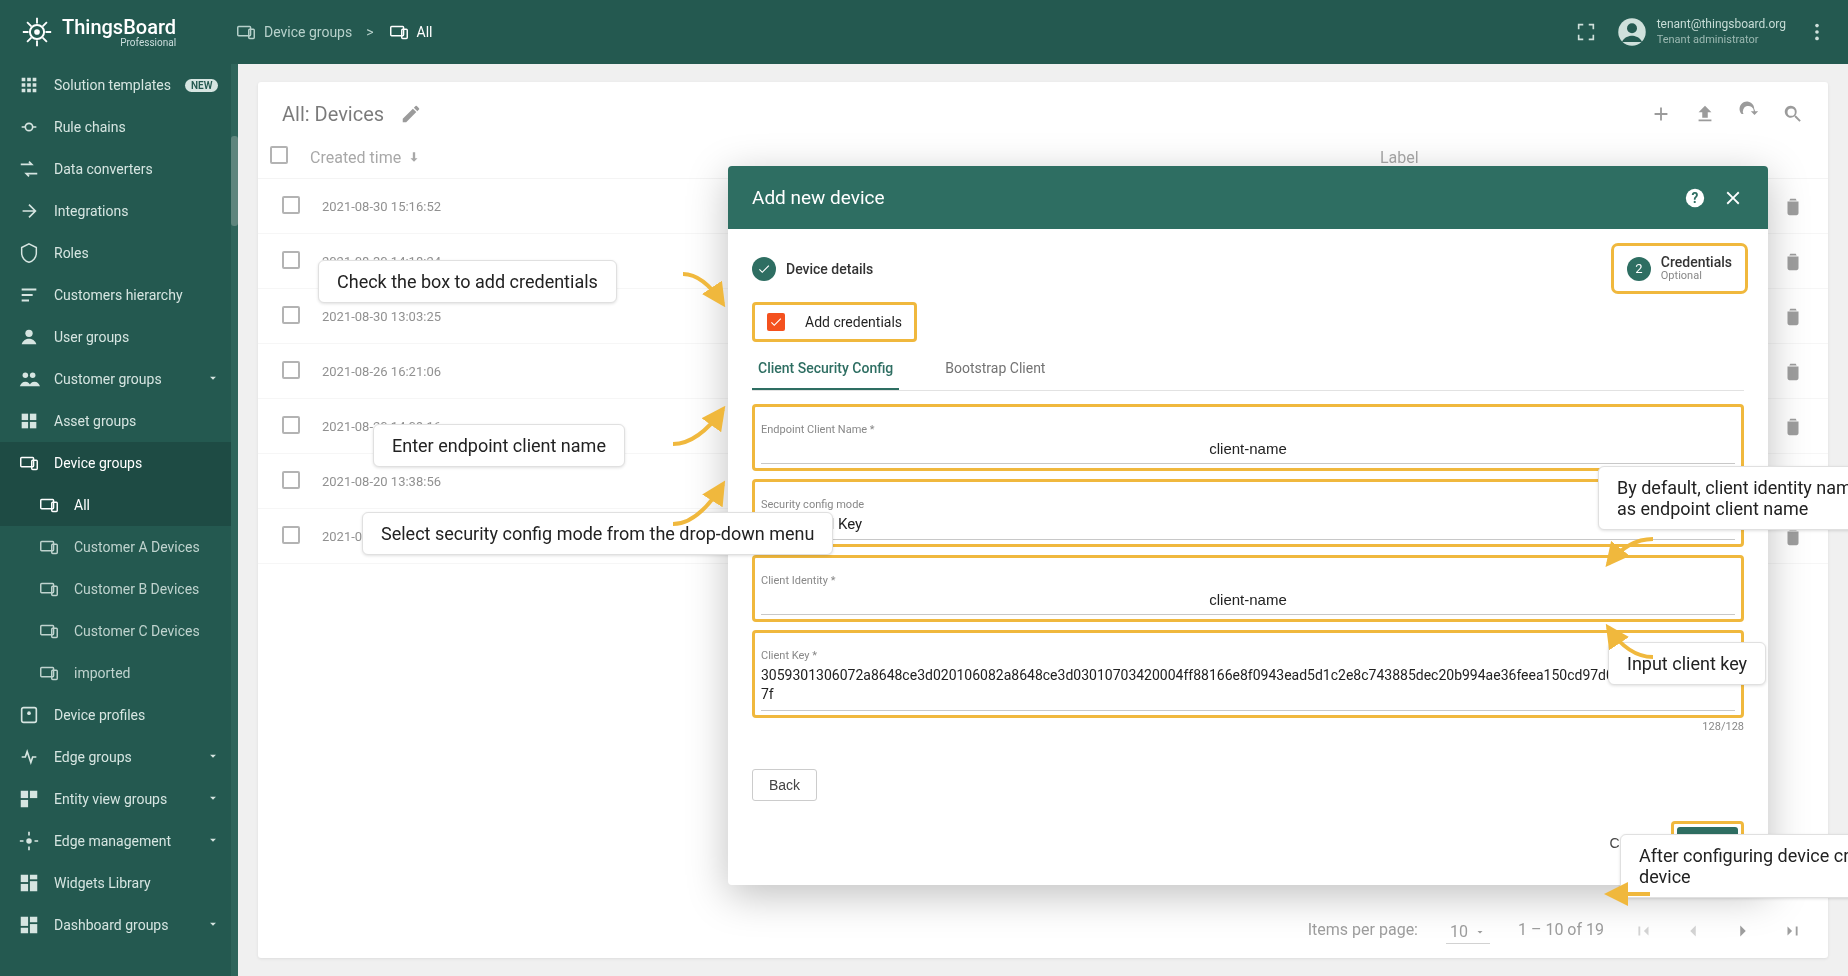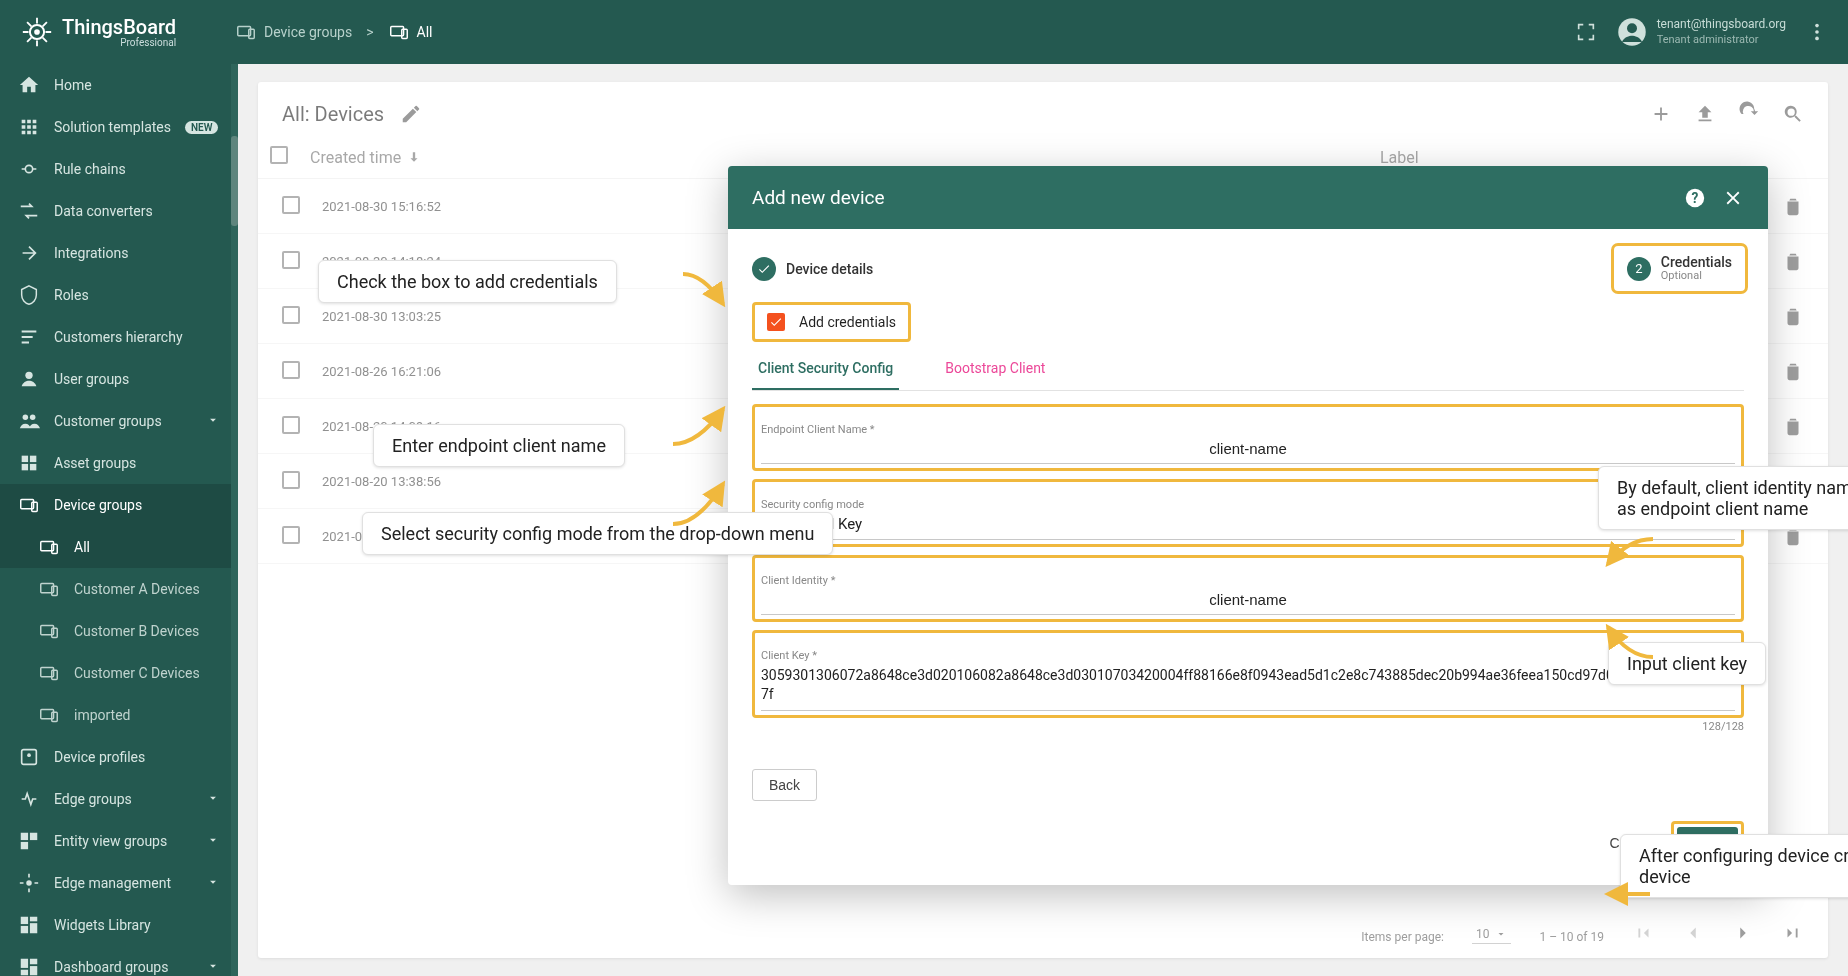--- a/index.html
+++ b/index.html
@@ -33,44 +33,44 @@
 .card-head { padding:20px 24px 10px; display:flex; align-items:center; }
 .card-title { font-size:20px; color:rgba(0,0,0,0.8); }
 .card-head-actions { margin-left:auto; display:flex; gap:22px; color:#5a5a5a; }
 .table-head { display:flex; align-items:center; padding:10px 12px; border-bottom:1px solid #eee; color:#7a7a7a; font-size:16px; }
 .col-check { width:40px; }
 .col-time { width:200px; display:flex; align-items:center; gap:6px; }
 .col-label { margin-left: 870px; }
 .row { display:flex; align-items:center; padding:16px 24px; border-bottom:1px solid #f2f2f2; color:#555; font-size:13px; }
 .row-actions { margin-left:auto; display:flex; gap:22px; color:#6a6a6a; }
 .checkbox { width:18px; height:18px; border:2px solid #8a8a8a; border-radius:2px; display:inline-block; }
-.pagination { margin-top:auto; padding:14px 24px; display:flex; justify-content:flex-end; align-items:flex-end; gap:28px; color:#6a6a6a; font-size:12px; }
+.pagination { margin-top:auto; padding:14px 24px; display:flex; justify-content:flex-end; align-items:flex-start; gap:28px; color:#6a6a6a; font-size:16px; }
 .page-select { display:flex; align-items:center; gap:6px; border-bottom:1px solid #bbb; padding:2px 4px; }
 
 .modal-backdrop { position:absolute; inset:0; background:rgba(255,255,255,0.35); }
 .modal { position:absolute; left:490px; top:102px; width:1040px; background:#fff; border-radius:4px; box-shadow:0 10px 40px rgba(0,0,0,0.25); }
 .modal-head { background:#2e6e62; color:#fff; padding:20px 24px; display:flex; align-items:center; border-radius:4px 4px 0 0; }
 .modal-title { font-size:19px; }
 .modal-head-icons { margin-left:auto; display:flex; gap:16px; }
 .stepper { display:flex; align-items:center; padding:18px 24px 4px; gap: 8px; }
 .step { display:flex; align-items:center; gap:10px; }
 .step-badge { width:24px; height:24px; border-radius:50%; background:#2e6e62; color:#fff; display:flex; align-items:center; justify-content:center; font-size:13px; }
 .step-texts { display:flex; flex-direction:column; line-height:1.1; }
 .step-label { font-size:14px; color:#333; font-weight:500; }
 .step-sub { font-size:11px; color:#888; }
 .step-spacer { flex:1; }
 
 .highlight { outline:3px solid #f0b83d; outline-offset:1px; border-radius:3px; }
 .highlight-box { border:3px solid #f0b83d; border-radius:4px; padding:4px 6px; }
 
 .modal-body { padding: 0 24px 12px; }
-.cred-checkbox-wrap { display:flex; align-items:center; gap:14px; padding: 10px 6px 12px; }
+.cred-checkbox-wrap { display:flex; align-items:center; gap:20px; padding: 10px 6px 12px; }
 .cred-checkbox { width:18px; height:18px; border-radius:2px; background:#f4511e; display:flex; align-items:center; justify-content:center; color:#fff; }
 .tabs { display:flex; gap:40px; border-bottom:1px solid #e2e2e2; margin-top:6px; }
-.tab { padding:12px 6px; font-size:14px; color:#ec4899; cursor:pointer; }
+.tab { padding:12px 6px; font-size:14px; color:#737373; cursor:pointer; }
 .tab.active { color:#2e6e62; border-bottom:2px solid #2e6e62; font-weight:500; }
 
 .field { padding-top:12px; }
 .field-label { font-size:11px; color:#888; }
 .field-input-line { border:none; border-bottom:1px solid #c8c8c8; width:100%; padding:4px 0 6px; font-size:15px; color:#222; background:transparent; outline:none;text-align:center; }
 .select-row { display:flex; align-items:center; }
 .select-row .chev-d { margin-left:auto; color:#6a6a6a; }
 .field-multiline { font-size:14px; color:#222; line-height:1.35; padding:4px 0 6px; border-bottom:1px solid #c8c8c8; word-break:break-all; }
 .char-count { text-align:right; font-size:11px; color:#888; margin-top:2px; }
 
@@ -144,26 +144,20 @@
     </span>
   </div>
 </div>
 
 <div class="layout">
 
 <div class="sidebar">
   <div id="sidebar-items">
         <div class="side-item">
           <svg class="mi" viewBox="0 0 24 24" fill="currentColor">
-            <path d="M10 20v-6h4v6h5v-8h3L12 3 2 12h3v8z"></path>
-          </svg>
-          <span>Home</span>
-        </div>
-        <div class="side-item">
-          <svg class="mi" viewBox="0 0 24 24" fill="currentColor">
             <path d="M4 4h4v4H4zM10 4h4v4h-4zM16 4h4v4h-4zM4 10h4v4H4zM10 10h4v4h-4zM16 10h4v4h-4zM4 16h4v4H4zM10 16h4v4h-4zM16 16h4v4h-4z"></path>
           </svg>
           <span>Solution templates</span>
           <span class="badge-new">NEW</span>
         </div>
         <div class="side-item">
           <svg class="mi" viewBox="0 0 24 24" fill="currentColor">
             <path d="M4 12h4m8 0h4M8 12a4 4 0 018 0 4 4 0 01-8 0" fill="none" stroke="currentColor" stroke-width="1.8"></path>
           </svg>
           <span>Rule chains</span>

